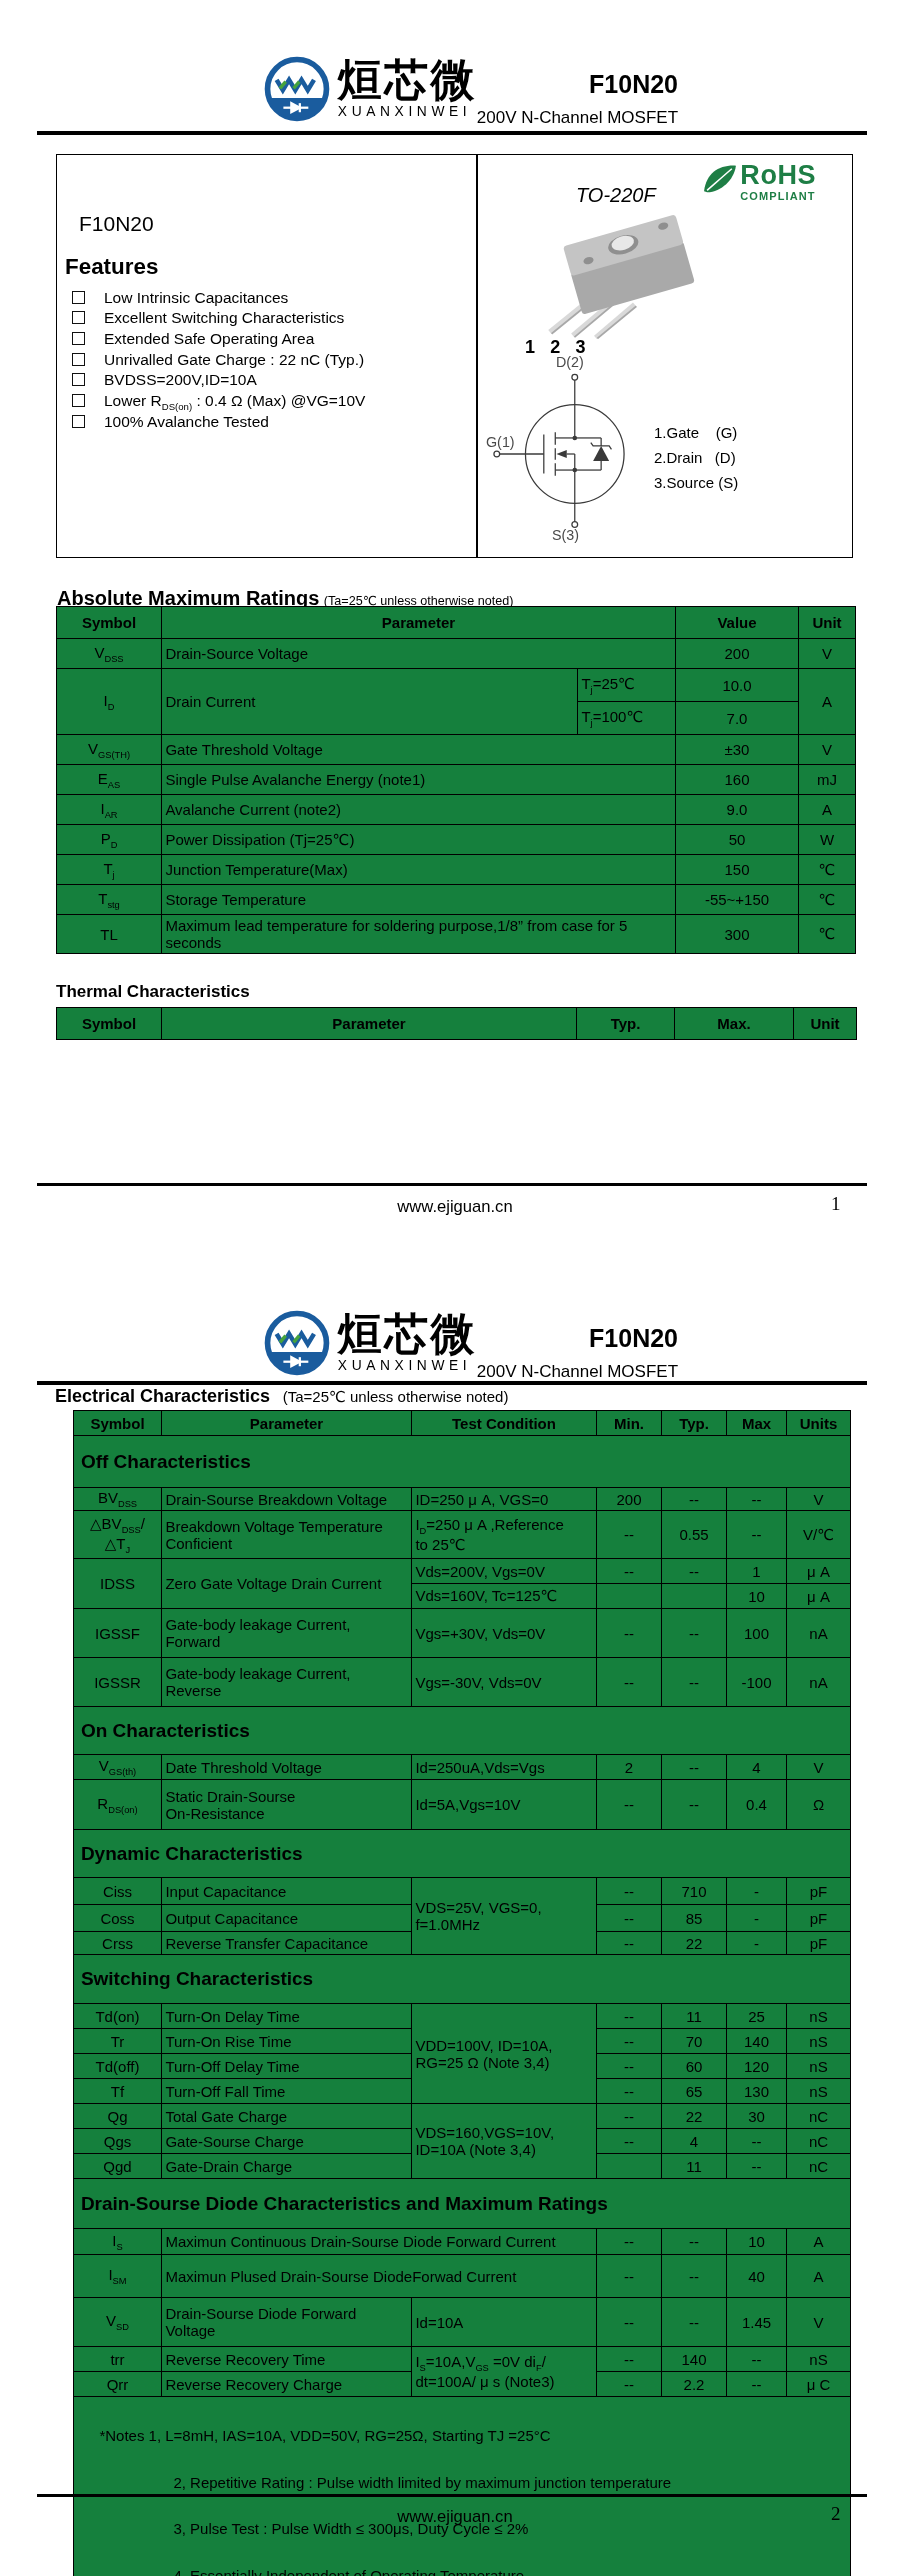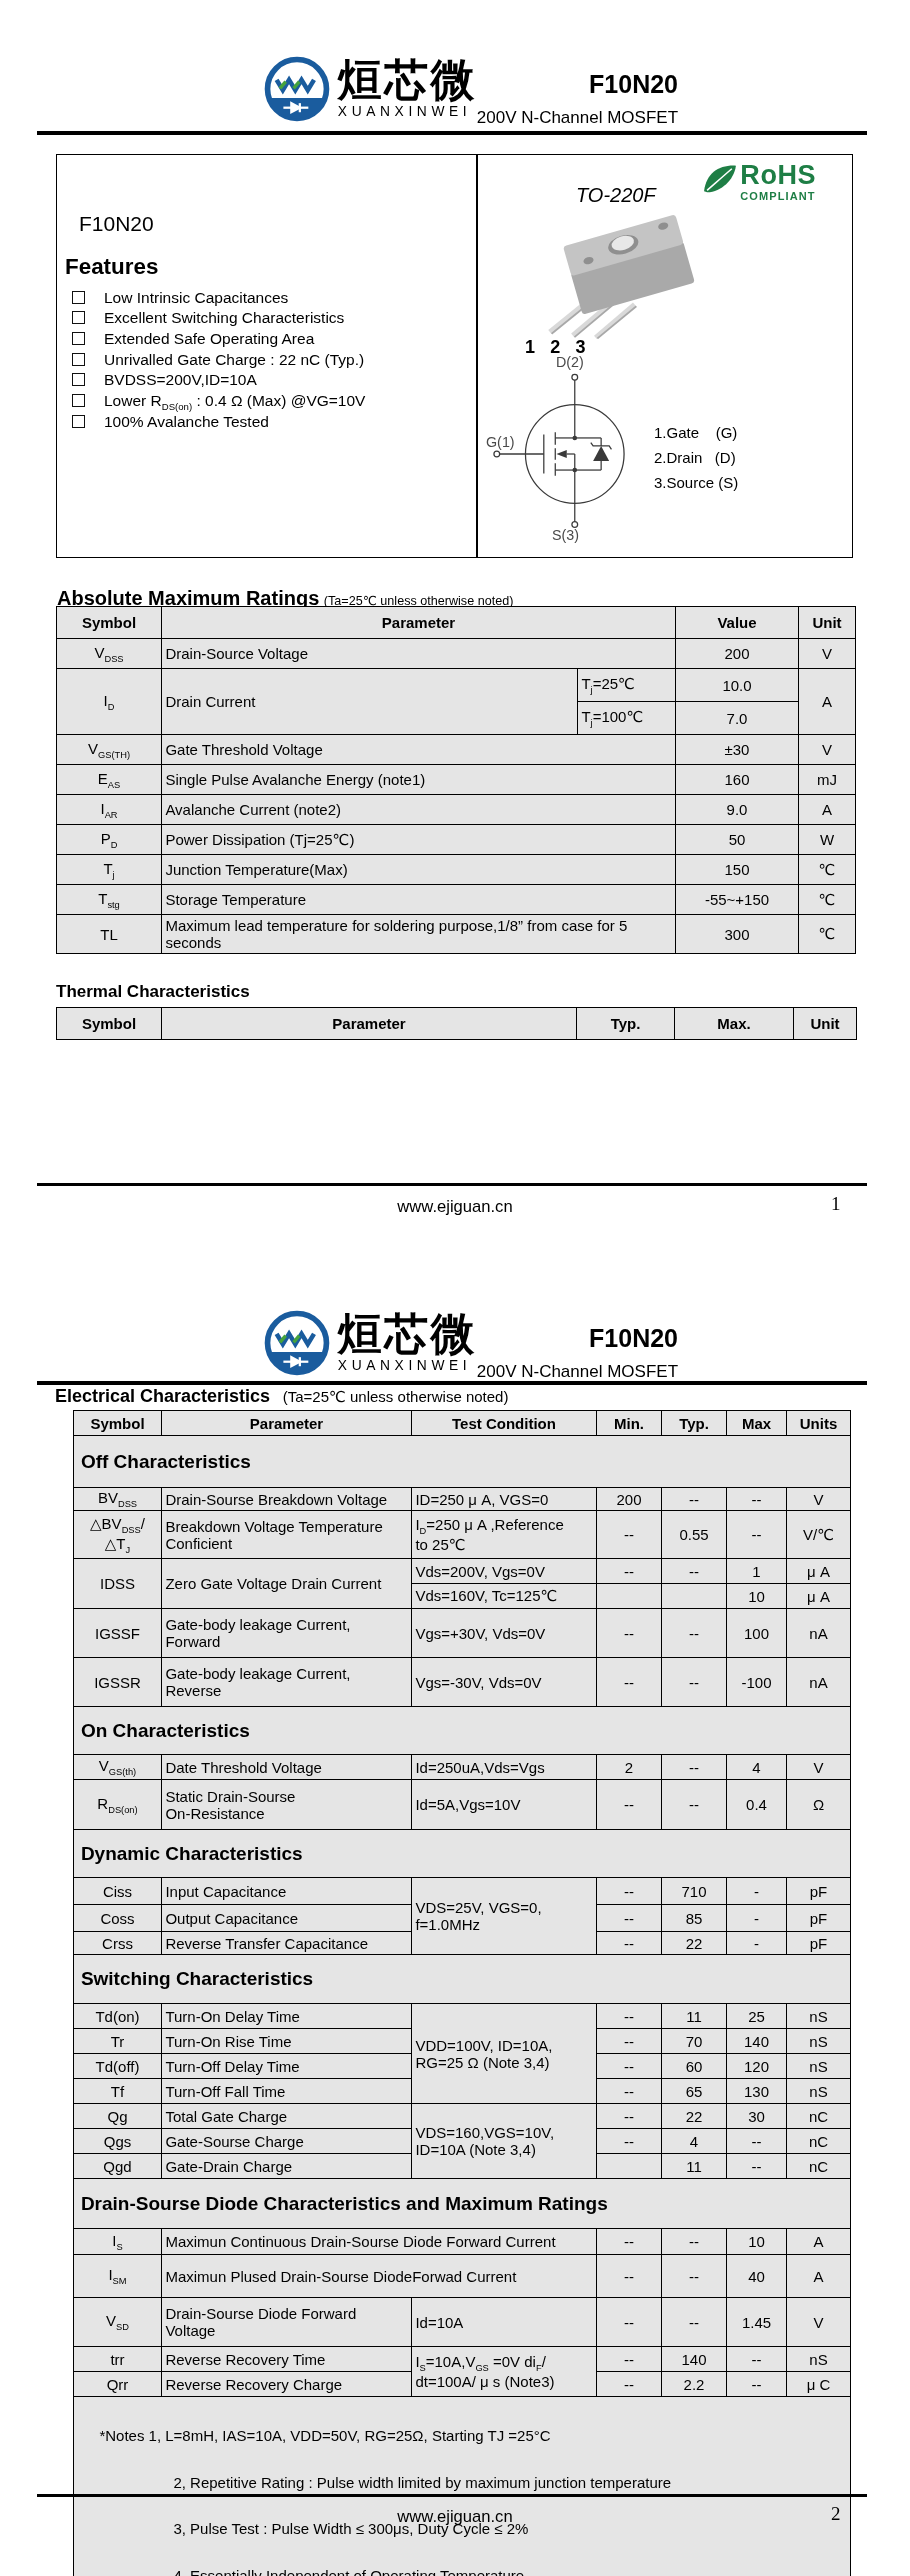--- a/index.html
+++ b/index.html
@@ -40,21 +40,21 @@
   .legend{position:absolute;left:597px;top:265px;font-size:15px;line-height:25px;white-space:pre;}
   
   .abs-title{position:absolute;left:57px;top:571px;margin-top:16px;}
   .abs-title .big{font-size:20px;font-weight:bold;}
   .abs-title .small{font-size:12.6px;font-weight:normal;margin-left:4.6px;}
   .th-title{position:absolute;left:56px;top:982px;font-size:17px;font-weight:bold;}
   .el-title{position:absolute;left:55px;top:98px;}
   .el-title .big{font-size:18px;font-weight:bold;}
   .el-title .small{font-size:15px;margin-left:12.6px;}
   
-  table.tbl{border-collapse:collapse;table-layout:fixed;position:absolute;background:#e5e5e5;}
+  table.tbl{border-collapse:collapse;table-layout:fixed;position:absolute;background:#15803d;}
   table.tbl td{border-top:1.7px solid #000;border-bottom:1.7px solid #000;border-left:1.1px solid #000;border-right:1.1px solid #000;
     font-size:15px;vertical-align:middle;white-space:pre-line;overflow:hidden;padding:0 3.4px;}
   table.tbl{border:1.7px solid #000;}
   td.c{text-align:center;}
   td.b{font-weight:bold;font-size:15.5px;}
   td.sym{text-align:center;font-size:15.5px;}
   td.par{text-align:left;padding-left:9.2px;}
   tr.sec td{font-size:19px;font-weight:bold;text-align:left;padding-left:6.9px;border-left:1.7px solid #000;border-right:1.7px solid #000;}
   tr.notes td{vertical-align:top;text-align:left;}
   .note{font-size:15px;margin:13px 0 0 22px;}

